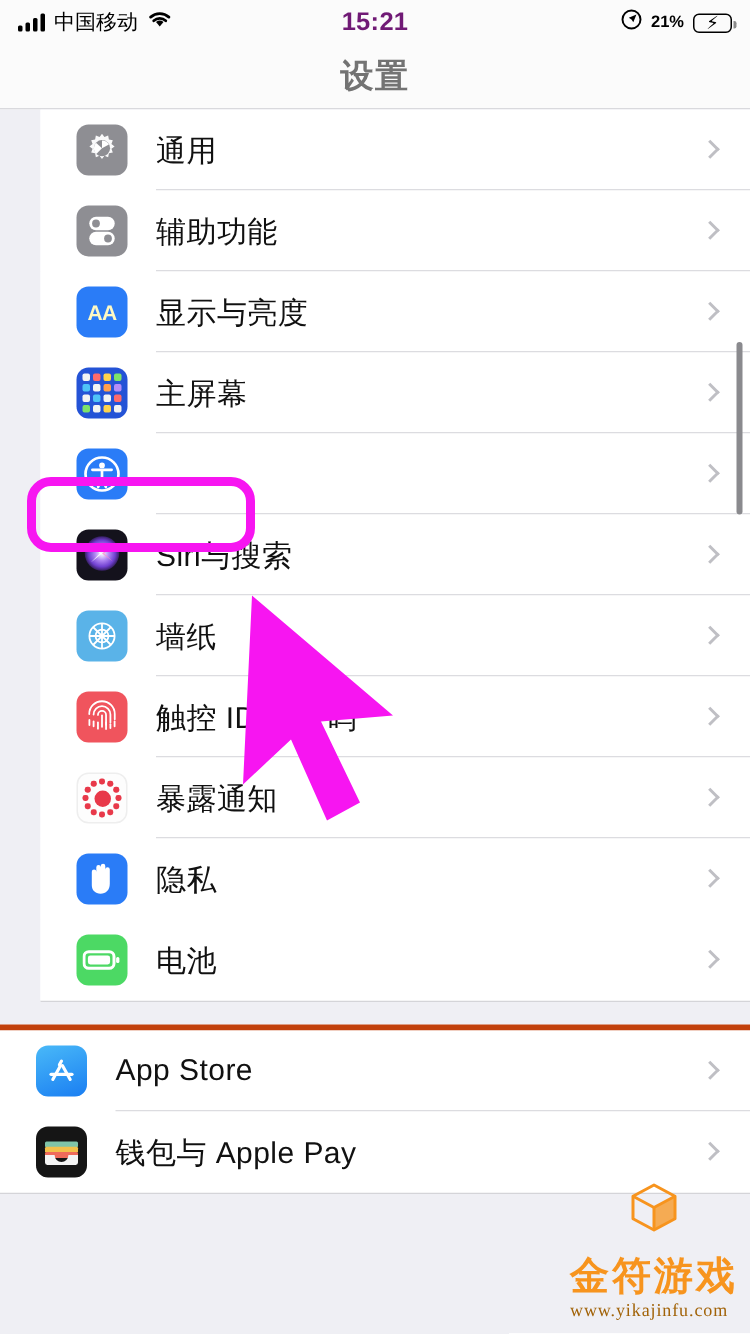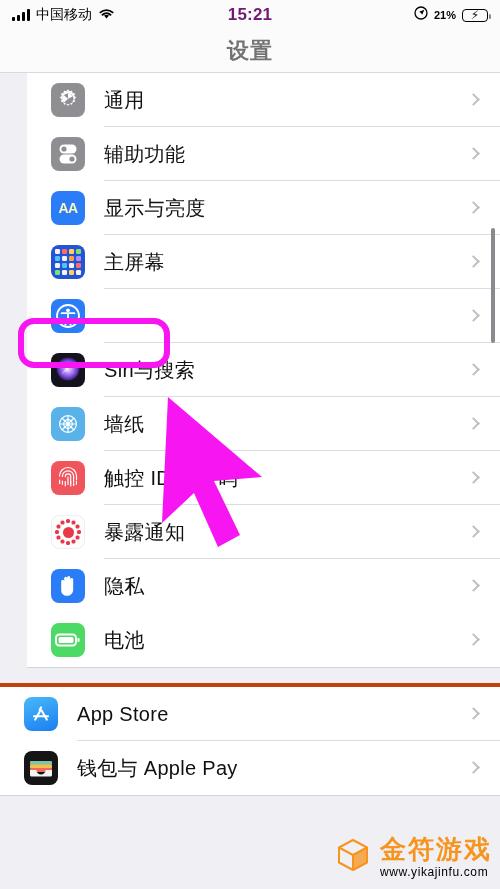--- a/index.html
+++ b/index.html
@@ -133,27 +133,27 @@
 
   
   #scroll-indicator {
     position: absolute; right: 5px; top: 155px; width: 4px; height: 115px;
     background: #8a8a8e; border-radius: 2px; z-index: 20;
   }
 
   
   #watermark {
     position: absolute; right: 8px; bottom: 10px; z-index: 40;
-    display: flex; align-items: center; gap: 7px;
+    display: flex; align-items: center; gap: 7px; flex-direction: column;
   }
   #watermark .wm-text { display: flex; flex-direction: column; line-height: 1; }
   #watermark .wm-title {
     font-size: 26px; font-weight: bold; color: #f7941e; letter-spacing: 2px;
   }
-  #watermark .wm-url { font-size: 12px; color: #000000; letter-spacing: .6px; margin-top: 4px; }
+  #watermark .wm-url { font-size: 12px; color: #a16207; letter-spacing: .6px; margin-top: 4px; font-family: Liberation Serif, serif; }
 </style>
 </head>
 <body>
 
 <div id="screen">
 
   <div id="status-bar">
     <div class="sb-left">
       <span class="bars">
           <i></i>

